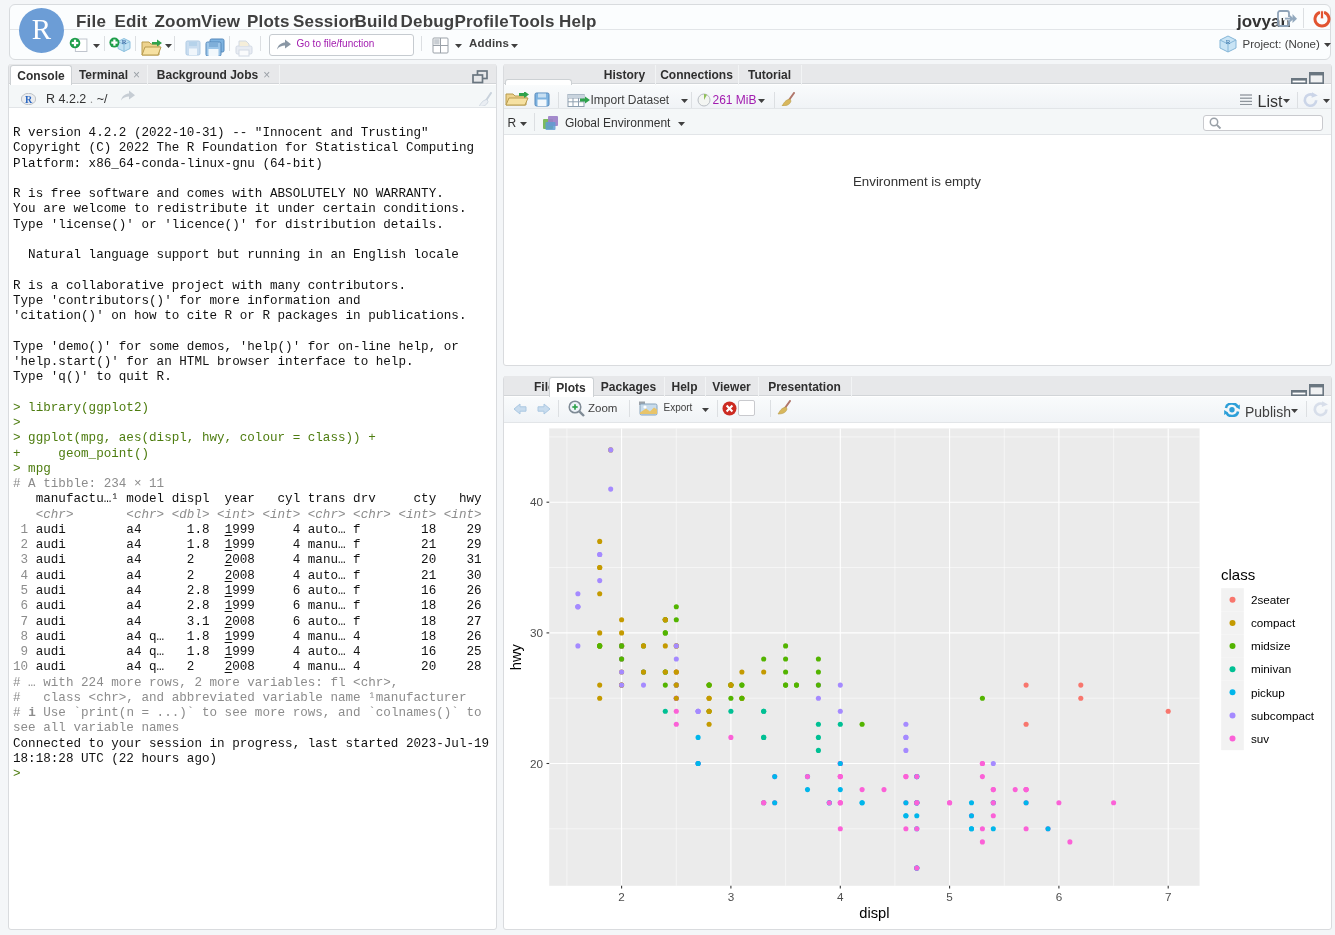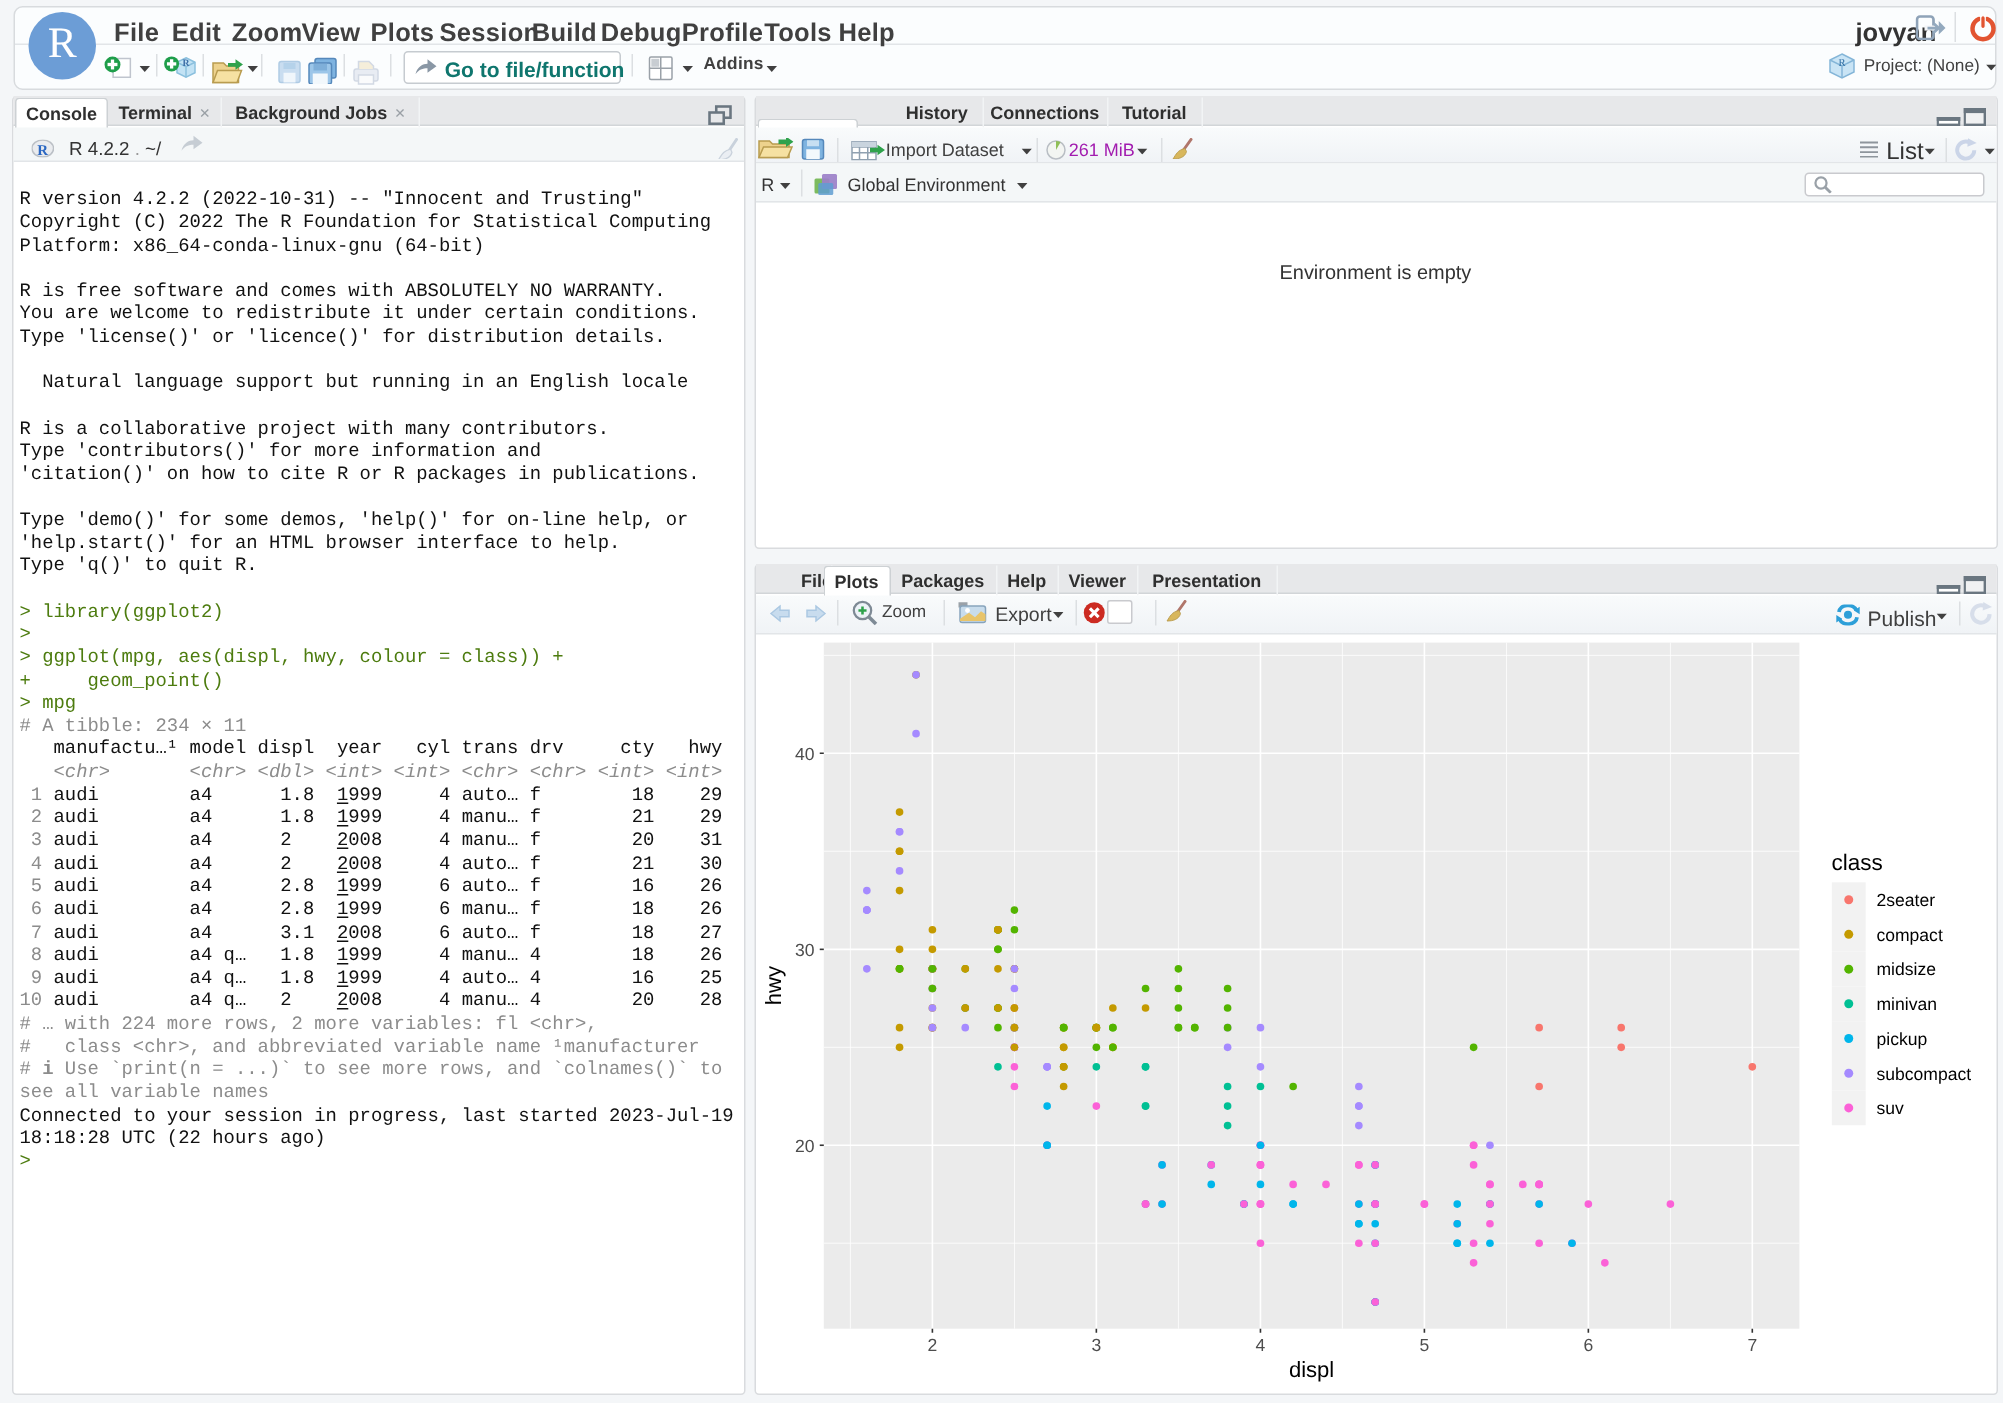--- a/index.html
+++ b/index.html
@@ -75,21 +75,21 @@
 <svg style="position:absolute;left:234px;top:39px" width="20" height="18" viewBox="0 0 20 18">
     <rect x="2" y="7" width="16" height="8" rx="1.5" fill="#E8ECF3" stroke="#D2D9E4"></rect>
     <path d="M5 7 L5 2 L12 2 L15 5 L15 7" fill="#F5EEDA" stroke="#D2D9E4"></path>
     <rect x="5" y="11" width="10" height="6" fill="#FAFBFC" stroke="#D2D9E4"></rect>
   </svg>
 <div style="position:absolute;left:260px;top:36px;width:1px;height:15px;background:#DCDFE2"></div>
 <div style="position:absolute;left:269px;top:33.5px;width:145px;height:22px;background:#FFFFFF;border:1px solid #C6CBD0;border-radius:3px"></div>
 <svg style="position:absolute;left:276px;top:38px" width="16" height="13" viewBox="0 0 16 13">
     <path d="M1 11.5 C2 6.5 6 4.5 9 4.5 L9 1.5 L15 6.2 L9 10.5 L9 7.5 C6 7.5 3 8.5 1 11.5 Z" fill="#8A97A5"></path>
   </svg>
-<div style="position:absolute;left:296.5px;top:37.5px;font-size:14px;color:#0f766e;font-weight:bold;letter-spacing:0;white-space:nowrap">Go to file/function</div>
+<div style="position:absolute;left:296.5px;top:37.5px;font-size:10px;color:#a21caf;font-weight:normal;letter-spacing:0;white-space:nowrap">Go to file/function</div>
 <div style="position:absolute;left:420.5px;top:36px;width:1px;height:15px;background:#DCDFE2"></div>
 <svg style="position:absolute;left:432px;top:37px" width="17" height="17" viewBox="0 0 17 17">
     <rect x="1" y="1" width="15" height="15" rx="1" fill="#FFF" stroke="#9AA1A8"></rect>
     <line x1="8.5" y1="1" x2="8.5" y2="16" stroke="#9AA1A8"></line>
     <line x1="1" y1="8.5" x2="16" y2="8.5" stroke="#9AA1A8"></line>
     <rect x="2.2" y="2.2" width="5.3" height="5.3" fill="#C8CDD2"></rect>
   </svg>
 <svg style="position:absolute;left:455px;top:43.5px" width="7" height="4" viewBox="0 0 7 4">
     <path d="M0 0 L7 0 L3.5 4 Z" fill="#404040"></path>
   </svg>
@@ -304,21 +304,21 @@
     <line x1="8" y1="5.3" x2="8" y2="10.7" stroke="#2FA24C" stroke-width="1.7"></line>
   </svg>
 <div style="position:absolute;left:588px;top:402px;font-size:11.5px;color:#404040;font-weight:normal;letter-spacing:0;white-space:nowrap">Zoom</div>
 <div style="position:absolute;left:629px;top:400px;width:1px;height:17px;background:#DCDFE2"></div>
 <svg style="position:absolute;left:638px;top:401px" width="21" height="15" viewBox="0 0 21 15">
     <rect x="1" y="0.5" width="6" height="3.5" fill="#9AA1A8"></rect>
     <rect x="2" y="3" width="17" height="11" rx="1.5" fill="#C8DCEC" stroke="#88A4BC"></rect>
     <path d="M2 11.5 L8 7.5 L12 10.5 L16 6.5 L19 8.5 L19 13 L2 13 Z" fill="#E8C46A"></path>
     <circle cx="7" cy="6" r="1.6" fill="#FFF"></circle>
   </svg>
-<div style="position:absolute;left:663.5px;top:402px;font-size:13px;color:#404040;font-weight:normal;letter-spacing:0;white-space:nowrap">Export</div>
+<div style="position:absolute;left:663.5px;top:402px;font-size:10px;color:#404040;font-weight:normal;letter-spacing:0;white-space:nowrap">Export</div>
 <svg style="position:absolute;left:702px;top:408px" width="7" height="4" viewBox="0 0 7 4">
     <path d="M0 0 L7 0 L3.5 4 Z" fill="#404040"></path>
   </svg>
 <div style="position:absolute;left:717px;top:400px;width:1px;height:17px;background:#DCDFE2"></div>
 <svg style="position:absolute;left:721.5px;top:401px" width="15" height="15" viewBox="0 0 15 15">
     <circle cx="7.5" cy="7.5" r="7" fill="#CC2B22"></circle>
     <path d="M4.6 4.6 L10.4 10.4 M10.4 4.6 L4.6 10.4" stroke="#FFF" stroke-width="2.1"></path>
   </svg>
 <div style="position:absolute;left:737.5px;top:400px;width:17px;height:16px;background:#FFF;border:1px solid #C9CACE;border-radius:2px"></div>
 <div style="position:absolute;left:770px;top:400px;width:1px;height:17px;background:#DCDFE2"></div>

